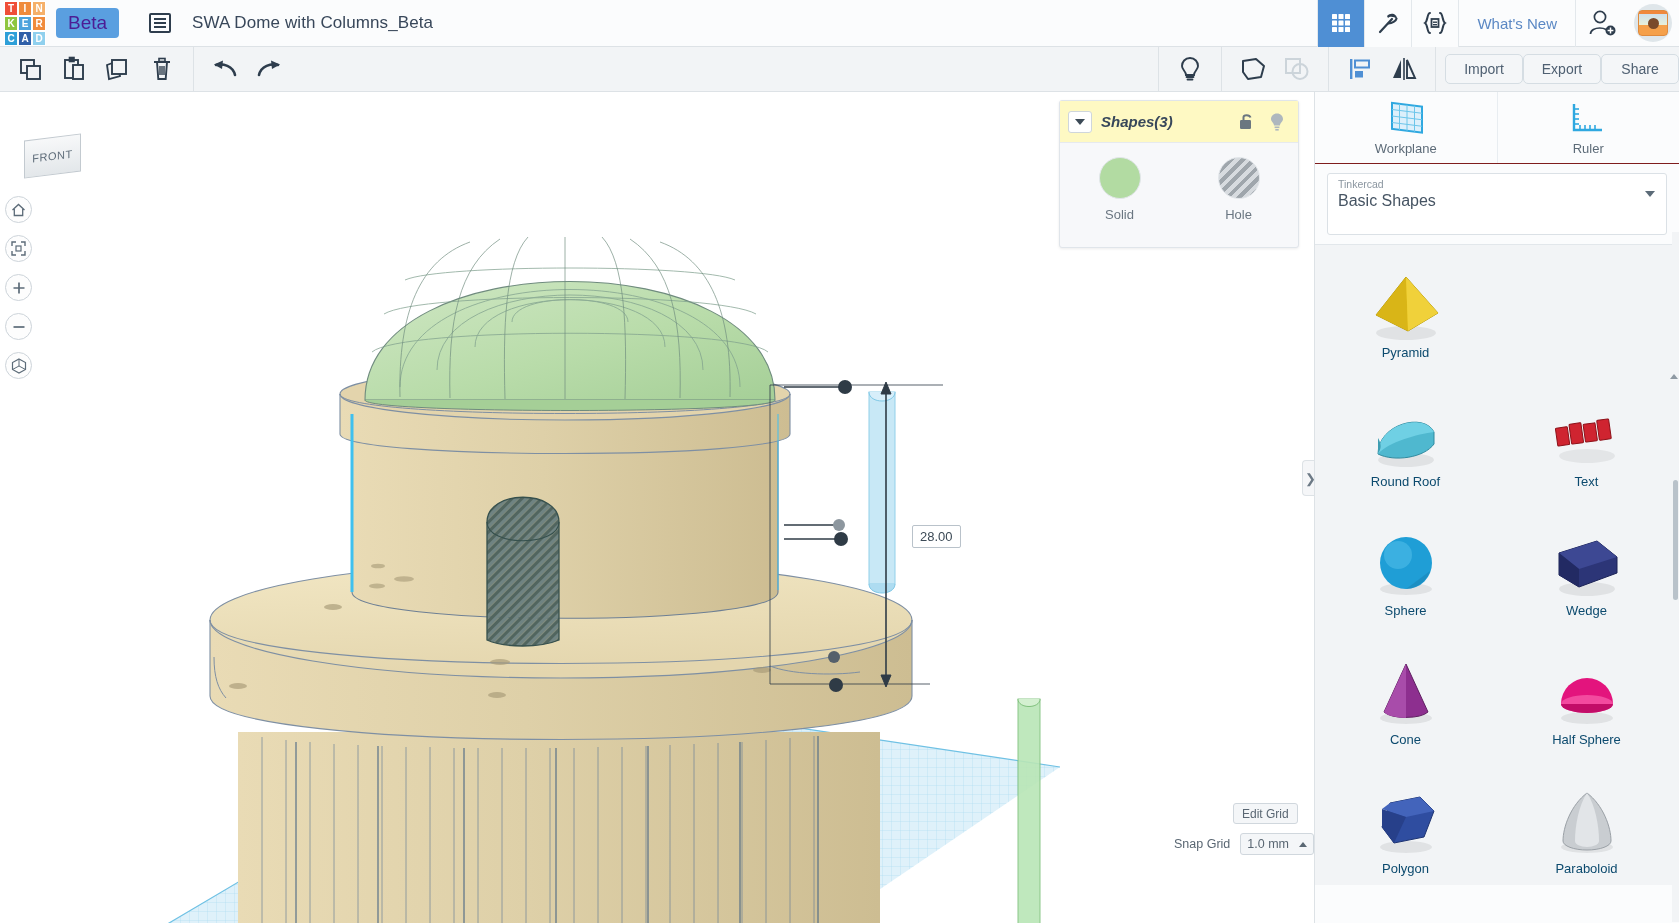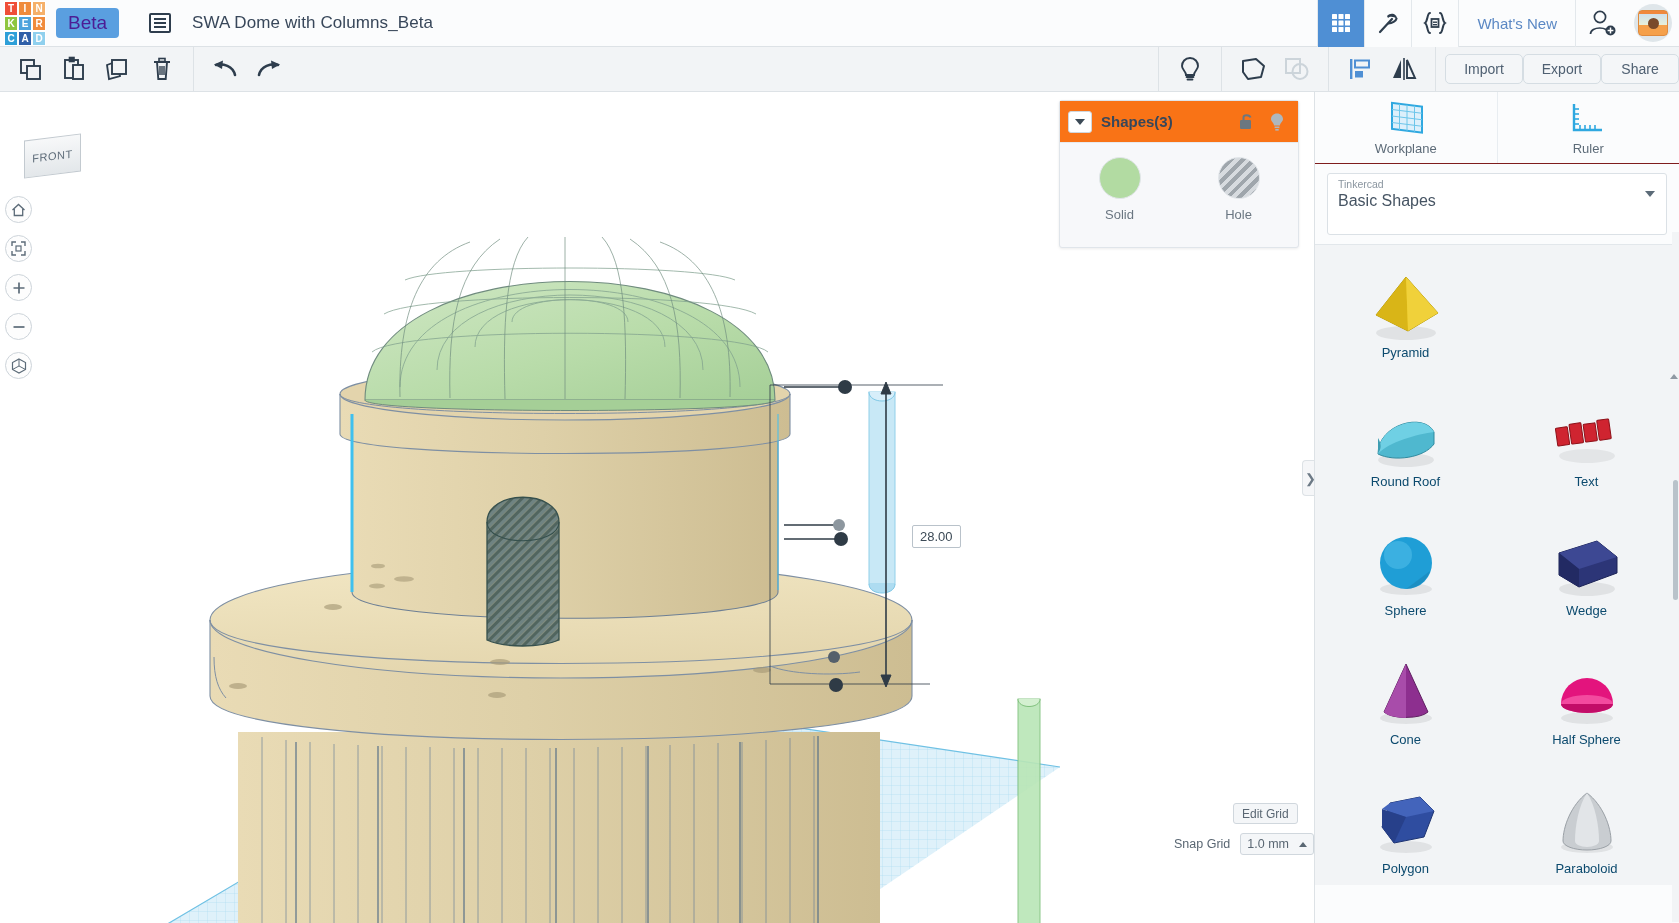--- a/index.html
+++ b/index.html
@@ -117,22 +117,22 @@
     color:#5c6b78; font-size:15px;
   }
 
   
   .shapes-panel {
     position: absolute; left: 1059px; top: 100px; width: 240px; height: 148px;
     background: #f7f8fa; border: 1px solid #e0e5ea; border-radius: 3px;
     box-shadow: 0 1px 3px rgba(0,0,0,0.08);
   }
   .sp-head {
-    height: 42px; background: #f97316; border-bottom: 1px solid #e6eaee;
-    display: flex; align-items: center; padding: 0 8px;
+    height: 42px; background: #fef9c3; border-bottom: 1px solid #e6eaee;
+    display: flex; align-items: center; padding: 0 8px; font-style: italic;
   }
   .sp-caret {
     width: 24px; height: 22px; border: 1px solid #cfd6dc; border-radius: 3px;
     background: #fff; display:flex; align-items:center; justify-content:center;
   }
   .sp-title { margin-left: 9px; font-size: 15px; font-weight: bold; color: #37475a; }
   .sp-icons { margin-left:auto; display:flex; align-items:center; gap: 14px; padding-right:5px; }
   .sp-body { display:flex; align-items:center; justify-content: space-around; padding-top: 14px; }
   .sp-item { display:flex; flex-direction:column; align-items:center; }
   .sp-swatch {

